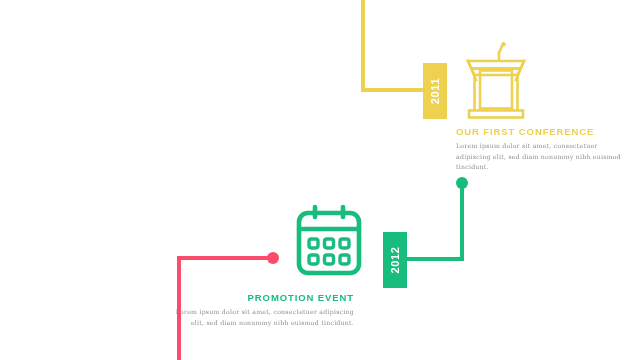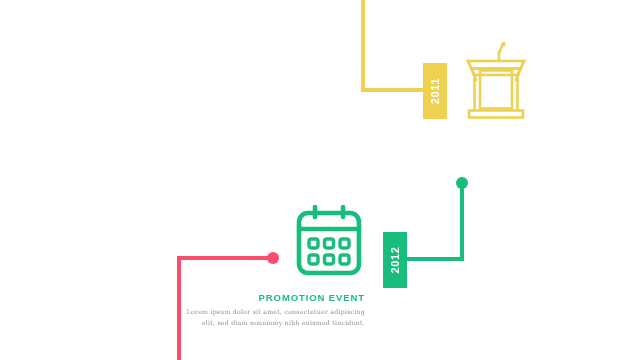--- a/index.html
+++ b/index.html
@@ -152,21 +152,21 @@
 
   #block-2011 {
     left: 456px;
     top: 126px;
     width: 176px;
     text-align: left;
   }
   #block-2011 h3 { color: #EDD14F; }
 
   #block-2012 {
-    left: 185px;
+    left: 174px;
     top: 292px;
     width: 180px;
     text-align: right;
   }
   #block-2012 h3 { color: #18BC7C; }
 </style>
 </head>
 <body>
 
 <div id="canvas">
@@ -194,20 +194,24 @@
 
       <rect x="21" y="30.5" width="32" height="38"></rect>
 
       <path d="M15.5 35 L15.5 68.5"></path>
       <path d="M58.5 35 L58.5 68.5"></path>
 
       <rect x="10" y="70.5" width="54" height="7"></rect>
     </svg>
   </div>
 
+  <div class="block" id="block-2011">
+    <h3>OUR FIRST CONFERENCE</h3>
+    <p>Lorem ipsum dolor sit amet, consectetuer adipiscing elit, sed diam nonummy nibh euismod tincidunt.</p>
+  </div>
 
   <div class="conn" id="g-dot"></div>
   <div class="conn" id="g-vert"></div>
   <div class="conn" id="g-horz"></div>
 
   <div class="year-badge" id="badge-2012">
     <span>2012</span>
   </div>
 
   <div id="calendar-icon">

